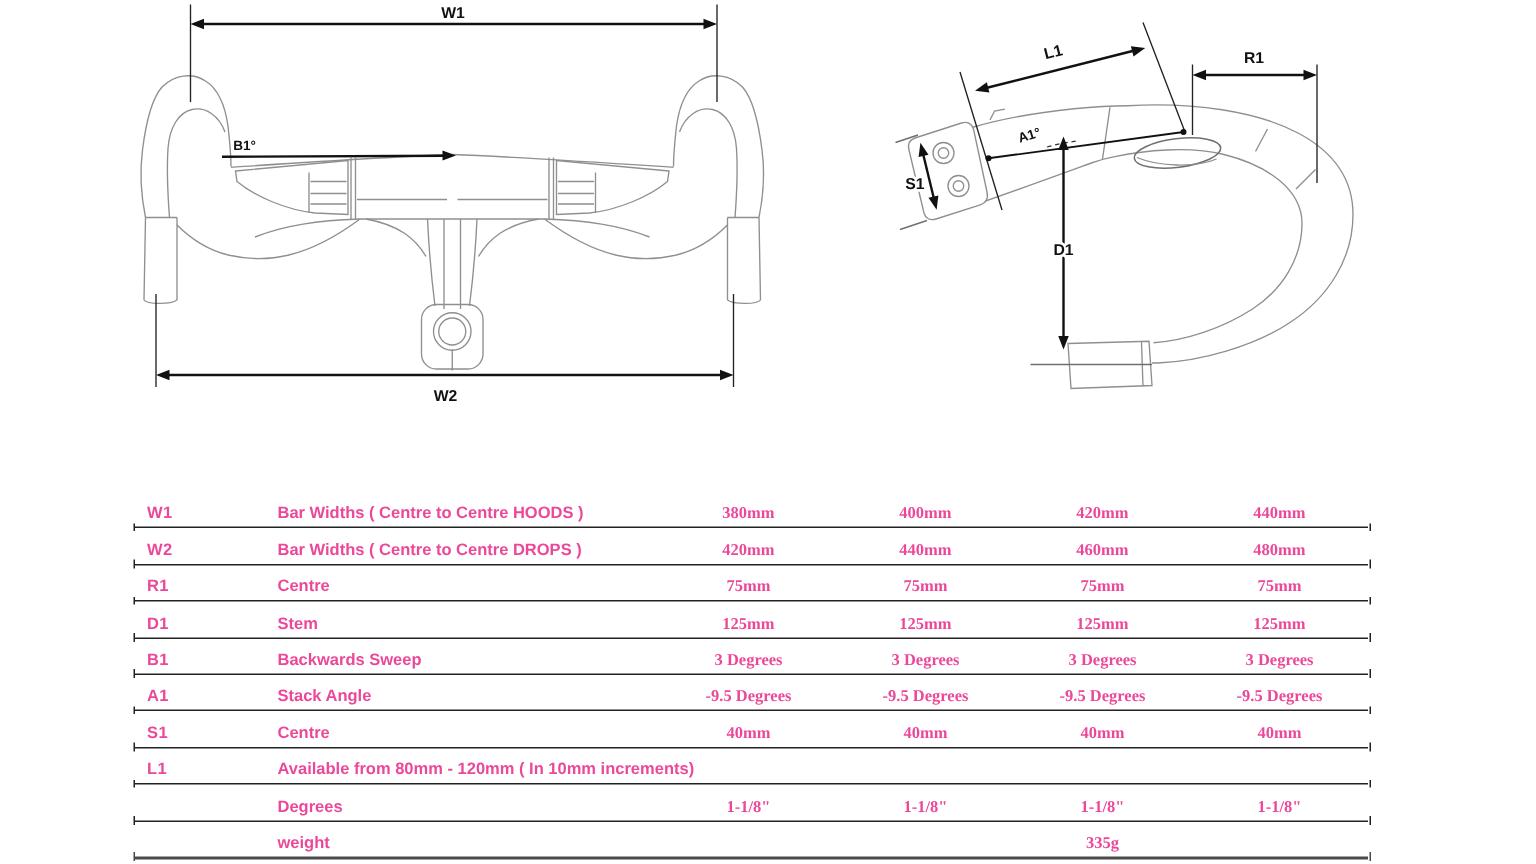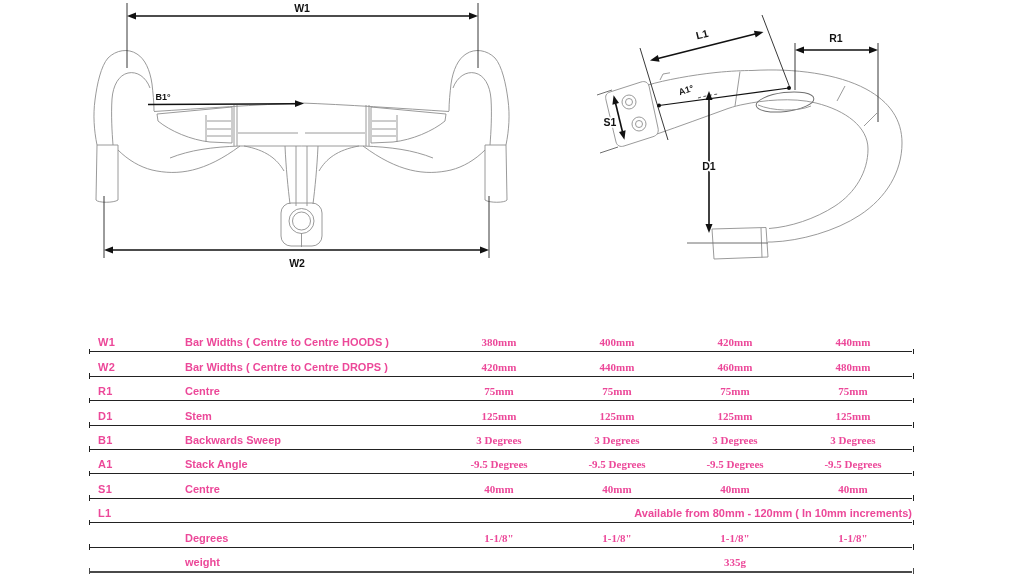--- a/index.html
+++ b/index.html
@@ -22,21 +22,21 @@
   .trow::before,.trow::after{content:"";position:absolute;bottom:-3px;width:1.2px;height:5.5px;background:#222;}
   .trow::before{left:-1px;}
   .trow::after{right:-2px;}
   .trow.thick{border-bottom:2.4px solid #4a4a4a;}
   .trow.thick::before,.trow.thick::after{background:#4a4a4a;}
   .cell{display:block;font-size:11px;line-height:1;font-weight:bold;padding-bottom:3px;
         white-space:nowrap;box-sizing:border-box;}
   .cell.code{width:95px;padding-left:8px;letter-spacing:.3px;}
   .cell.label{width:255px;margin-top:23px;}
   .cell.val{flex:1 1 0;text-align:center;font-family:Liberation Serif, serif;}
-  .cell.span{flex:4 1 0;text-align:right;}
+  .cell.span{flex:4 1 0;text-align:left;}
 </style>
 </head>
 <body>
 
 <div class="stage">
 
   <svg class="art" width="1024" height="330" viewBox="0 0 1024 330">
 
     <defs>
       <g id="fv-half">

